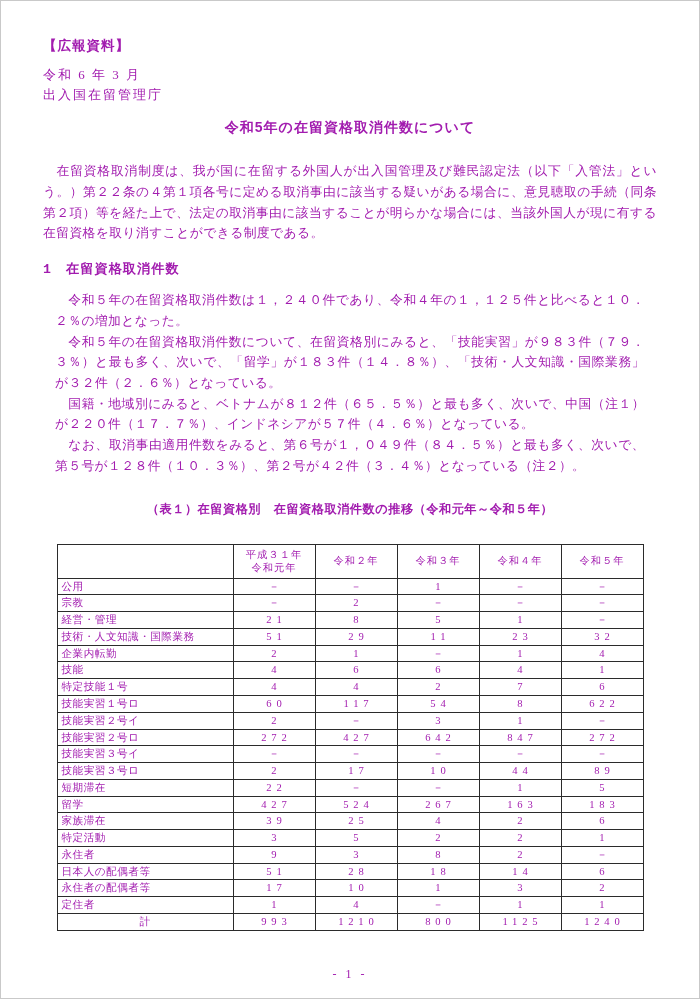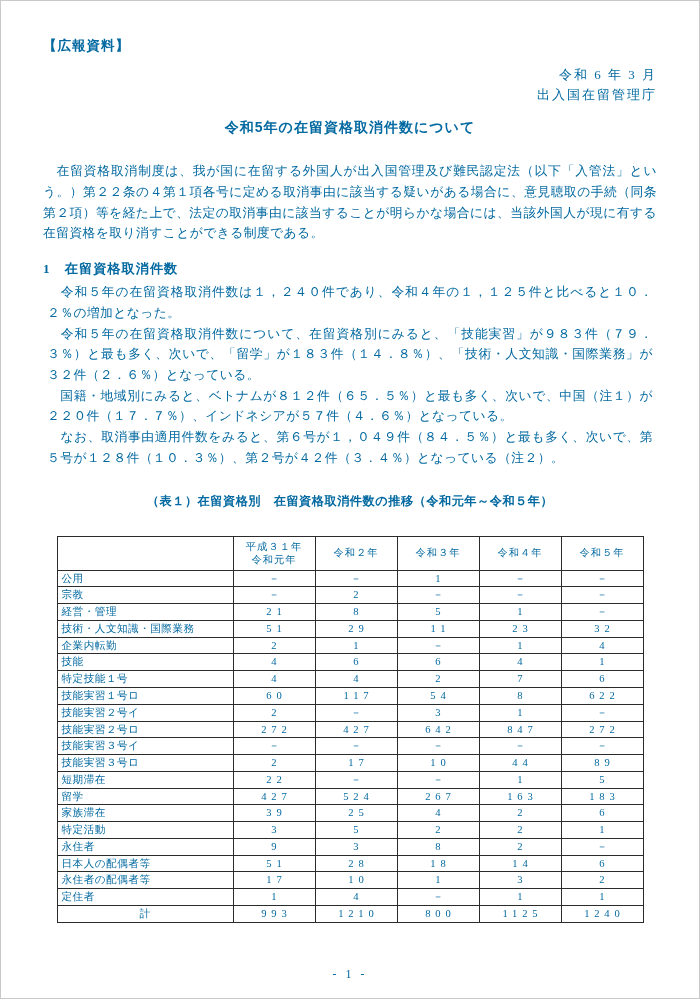--- a/index.html
+++ b/index.html
@@ -4,36 +4,36 @@
 <style>
   html,body{margin:0;padding:0;background:#d9d9d9;}
   .page{
     position:relative;
     width:700px;height:999px;
     margin:0 auto;
     background:#ffffff;
     border:1px solid #c9c9c9;
     box-sizing:border-box;
     font-family:"Liberation Serif","DejaVu Serif",serif;
-    color:#0369a1;
+    color:#a21caf;
     overflow:hidden;
   }
   .inner{padding:36px 42px 0 42px;}
   .doc-label{font-size:13.5px;font-weight:bold;letter-spacing:1px;}
-  .head-right{text-align:right;font-size:13px;line-height:1.55;margin-top:10px;letter-spacing:2px;}
+  .head-right{font-size:13px;line-height:1.55;margin-top:10px;letter-spacing:2px;}
   .title{
     text-align:center;font-size:14px;font-weight:bold;margin:14px 0 24px 0;
     font-family:"Liberation Sans","DejaVu Sans",sans-serif;letter-spacing:1px;
   }
   .para{margin:0;font-size:12.8px;line-height:1.62;text-align:justify;letter-spacing:0.4px;}
   .sec-heading{
     font-size:13.2px;font-weight:bold;margin:16px 0 4px 0;
-    font-family:Liberation Serif, serif;letter-spacing:1px;
-  }
-  .sec-body{margin:4px;}
+    font-family:Liberation Mono, monospace;letter-spacing:1px;
+  }
+  .sec-body{margin:12px;}
   .tbl-caption{
     text-align:center;font-size:12.2px;font-weight:bold;margin:24px 0 26px 0;
     font-family:"Liberation Sans","DejaVu Sans",sans-serif;letter-spacing:0.5px;
   }
   table.kamoku{
     border-collapse:collapse;margin:0 auto;width:586px;table-layout:fixed;
     border:1.6px solid #2b2b2b;
   }
   table.kamoku th,table.kamoku td{
     border:1px solid #2b2b2b;

